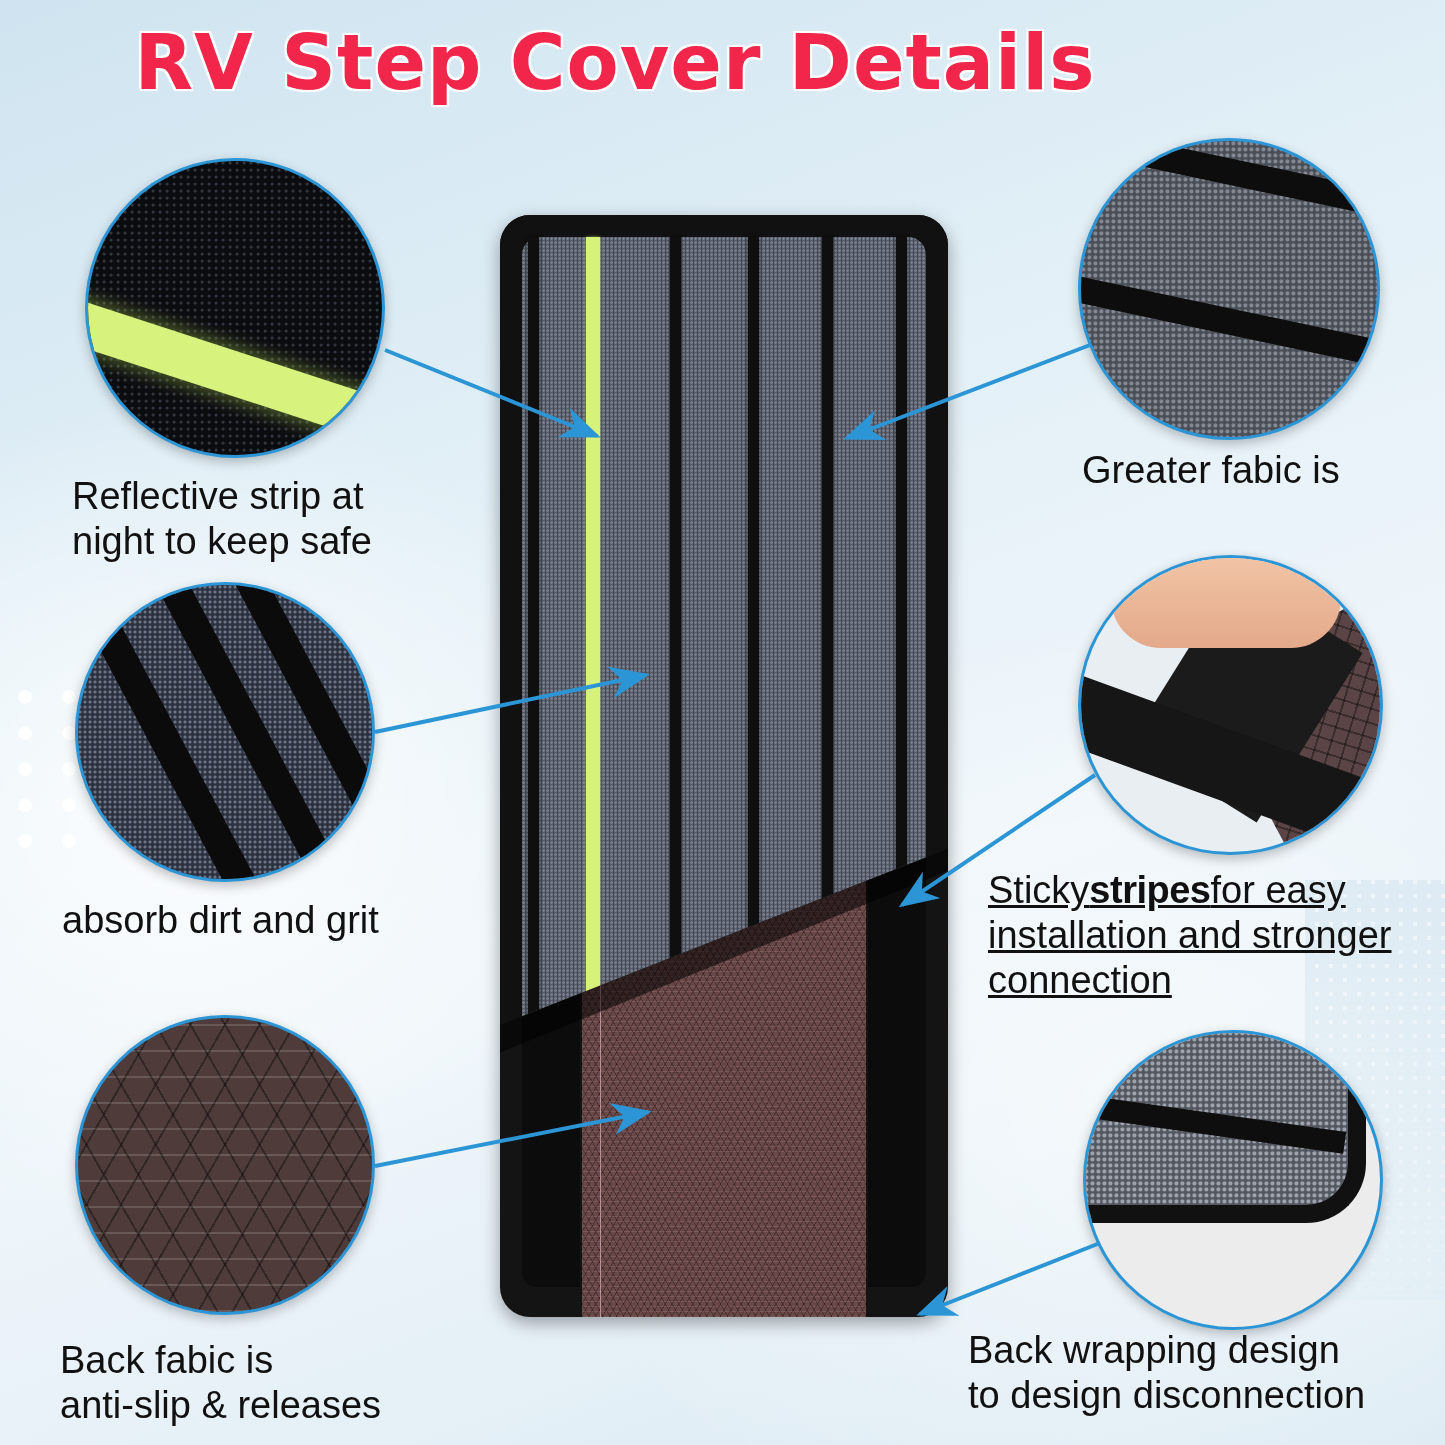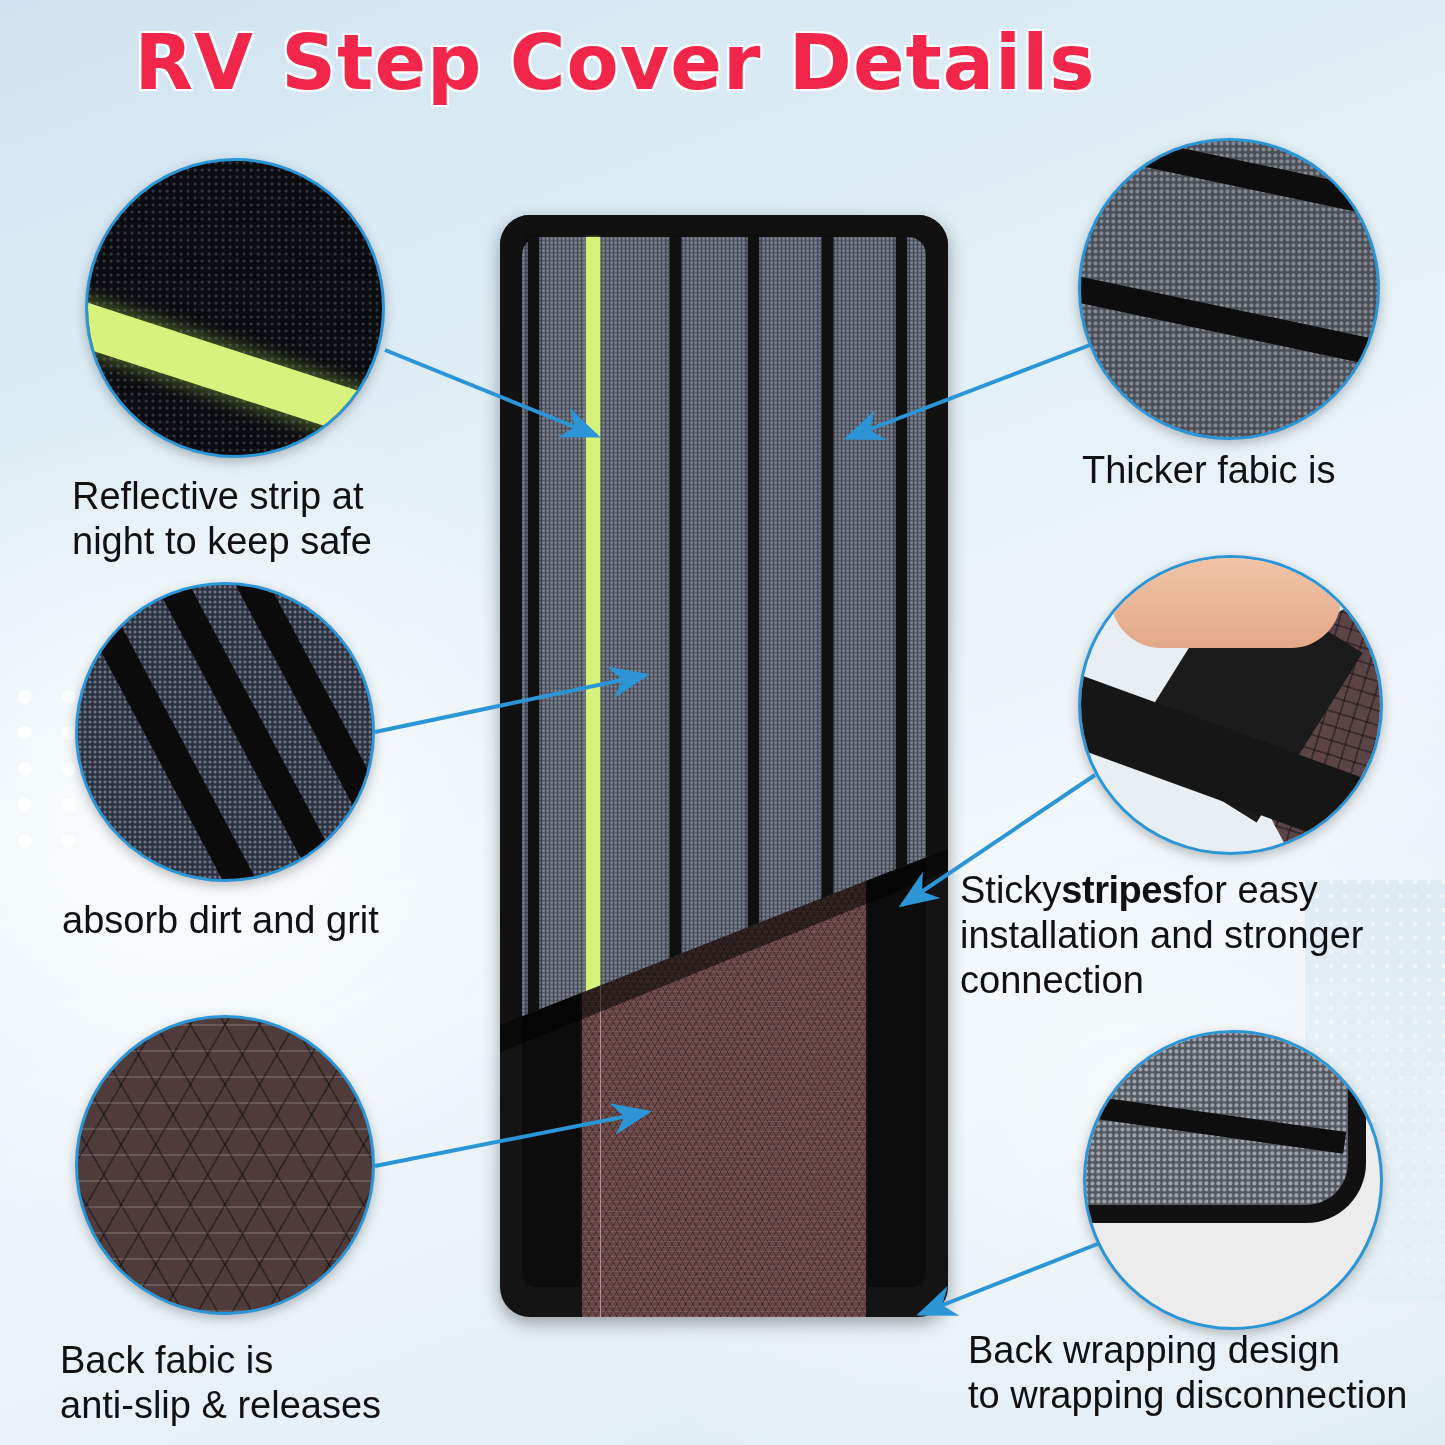--- a/index.html
+++ b/index.html
@@ -277,25 +277,25 @@
   <div>night to keep safe</div>
 </div>
 <div class="label" style="left:62px;top:898px;">
   <div>absorb dirt and grit</div>
 </div>
 <div class="label" style="left:60px;top:1338px;">
   <div>Back fabic is</div>
   <div>anti-slip &amp; releases</div>
 </div>
 <div class="label" style="left:1082px;top:448px;">
-  <div>Thicker fabic is</div>
-</div>
-<div class="label" style="left:960px;top:868px;">
+  <div>Greater fabic is</div>
+</div>
+<div class="label" style="left:988px;top:868px;text-decoration:underline;">
   <div>
     <span>Sticky</span><span class="bold">stripes</span><span>for easy</span>
   </div>
   <div>installation and stronger</div>
   <div>connection</div>
 </div>
 <div class="label" style="left:968px;top:1328px;">
   <div>Back wrapping design</div>
-  <div>to wrapping disconnection</div>
+  <div>to design disconnection</div>
 </div>
 
 </body></html>

